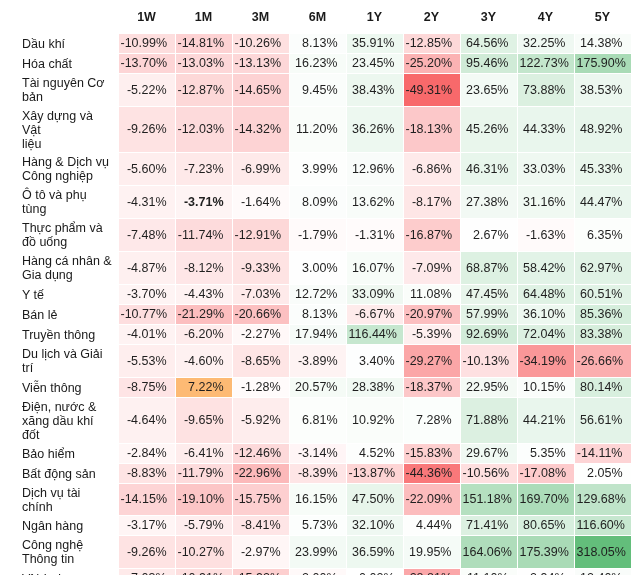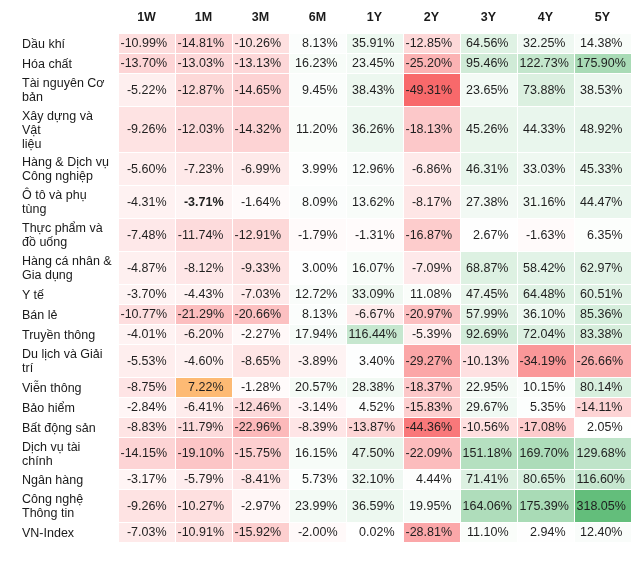--- a/index.html
+++ b/index.html
@@ -243,20 +243,33 @@
           <td class="value-cell" style="background-color: rgb(254, 228, 229);">-8.75%</td>
           <td class="value-cell" style="background-color: #fdba74;">7.22%</td>
           <td class="value-cell" style="background-color: rgb(255, 251, 251);">-1.28%</td>
           <td class="value-cell" style="background-color: rgb(245, 251, 246);">20.57%</td>
           <td class="value-cell" style="background-color: rgb(241, 249, 243);">28.38%</td>
           <td class="value-cell" style="background-color: rgb(252, 199, 200);">-18.37%</td>
           <td class="value-cell" style="background-color: rgb(244, 250, 245);">22.95%</td>
           <td class="value-cell" style="background-color: rgb(250, 253, 251);">10.15%</td>
           <td class="value-cell" style="background-color: rgb(216, 239, 222);">80.14%</td>
         </tr>
+        <tr class="double">
+          <th class="row-label">Điện, nước &amp;
+xăng dầu khí đốt</th>
+          <td class="value-cell" style="background-color: rgb(254, 241, 241);">-4.64%</td>
+          <td class="value-cell" style="background-color: rgb(254, 226, 226);">-9.65%</td>
+          <td class="value-cell" style="background-color: rgb(254, 237, 237);">-5.92%</td>
+          <td class="value-cell" style="background-color: rgb(252, 254, 252);">6.81%</td>
+          <td class="value-cell" style="background-color: rgb(250, 253, 250);">10.92%</td>
+          <td class="value-cell" style="background-color: rgb(251, 254, 252);">7.28%</td>
+          <td class="value-cell" style="background-color: rgb(220, 240, 225);">71.88%</td>
+          <td class="value-cell" style="background-color: rgb(233, 246, 237);">44.21%</td>
+          <td class="value-cell" style="background-color: rgb(227, 243, 232);">56.61%</td>
+        </tr>
         <tr class="single">
           <th class="row-label">Bảo hiểm</th>
           <td class="value-cell" style="background-color: rgb(255, 246, 246);">-2.84%</td>
           <td class="value-cell" style="background-color: rgb(254, 236, 236);">-6.41%</td>
           <td class="value-cell" style="background-color: rgb(253, 217, 218);">-12.46%</td>
           <td class="value-cell" style="background-color: rgb(255, 245, 246);">-3.14%</td>
           <td class="value-cell" style="background-color: rgb(253, 254, 253);">4.52%</td>
           <td class="value-cell" style="background-color: rgb(253, 207, 207);">-15.83%</td>
           <td class="value-cell" style="background-color: rgb(240, 249, 243);">29.67%</td>
           <td class="value-cell" style="background-color: rgb(252, 254, 253);">5.35%</td>

